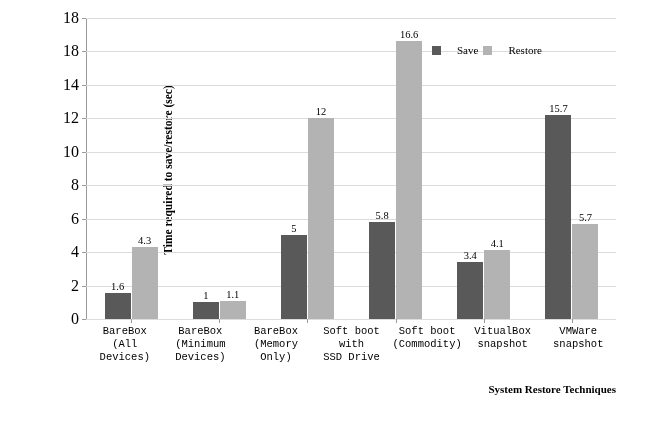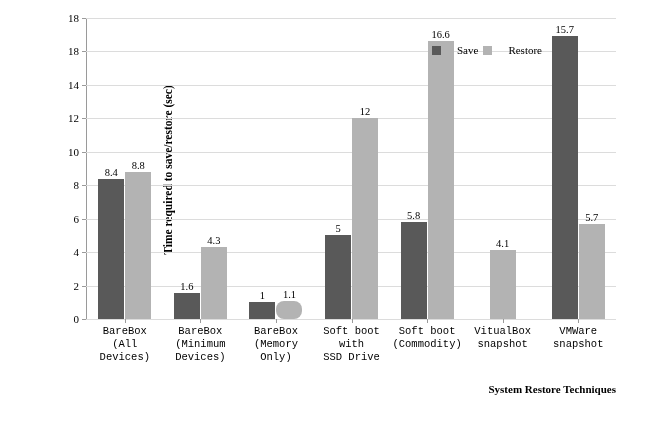--- a/index.html
+++ b/index.html
@@ -67,21 +67,21 @@
     left: 0;
     width: 530px;
     height: 1px;
     background: #dcdcdc;
   }
   .ytick-label {
     position: absolute;
     right: 100%;
     margin-right: 7px;
     transform: translateY(-50%);
-    font-size: 11px;
+    font-size: 16px;
     white-space: nowrap;
     margin-left: 44px;
   }
   .ytick-mark {
     position: absolute;
     left: -4px;
     width: 4px;
     height: 1px;
     background: #9a9a9a;
   }
@@ -234,46 +234,35 @@
           <span class="ytick-mark"></span>
         </div>
         <div class="gridline" style="top: 0px;">
           <span class="ytick-label" style="top: 0px;">18</span>
           <span class="ytick-mark"></span>
         </div>
       </div>
     <div class="groups" id="groups">
         <div class="group">
           <div class="bars">
-            <div class="bar save" style="height: 140.467px;">
-              <span class="bar-label">8.4</span>
-            </div>
-            <div class="bar restore" style="height: 147.156px;">
-              <span class="bar-label">8.8</span>
-            </div>
-          </div>
-          <span class="tick-x"></span>
-        </div>
-        <div class="group">
-          <div class="bars">
             <div class="bar save" style="height: 26px;">
               <span class="bar-label">1.6</span>
             </div>
             <div class="bar restore" style="height: 71.9056px;">
               <span class="bar-label">4.3</span>
             </div>
           </div>
           <span class="tick-x"></span>
         </div>
         <div class="group">
           <div class="bars">
             <div class="bar save" style="height: 16.7222px;">
               <span class="bar-label">1</span>
             </div>
-            <div class="bar restore" style="height: 18.3944px; border-radius: 8px;">
+            <div class="bar restore" style="height: 18.3944px;">
               <span class="bar-label">1.1</span>
             </div>
           </div>
           <span class="tick-x"></span>
         </div>
         <div class="group">
           <div class="bars">
             <div class="bar save" style="height: 83.6111px;">
               <span class="bar-label">5</span>
             </div>
@@ -289,29 +278,32 @@
               <span class="bar-label">5.8</span>
             </div>
             <div class="bar restore" style="height: 277.589px;">
               <span class="bar-label">16.6</span>
             </div>
           </div>
           <span class="tick-x"></span>
         </div>
         <div class="group">
           <div class="bars">
+            <div class="bar save" style="height: 56.8556px;">
+              <span class="bar-label">3.4</span>
+            </div>
             <div class="bar restore" style="height: 68.5611px; text-decoration: underline;">
               <span class="bar-label">4.1</span>
             </div>
           </div>
           <span class="tick-x"></span>
         </div>
         <div class="group">
           <div class="bars">
-            <div class="bar save" style="height: 283px; text-align: center;">
+            <div class="bar save" style="height: 204px; text-align: center;">
               <span class="bar-label">15.7</span>
             </div>
             <div class="bar restore" style="height: 95.3167px;">
               <span class="bar-label">5.7</span>
             </div>
           </div>
           <span class="tick-x"></span>
         </div>
       </div>
   </div>

